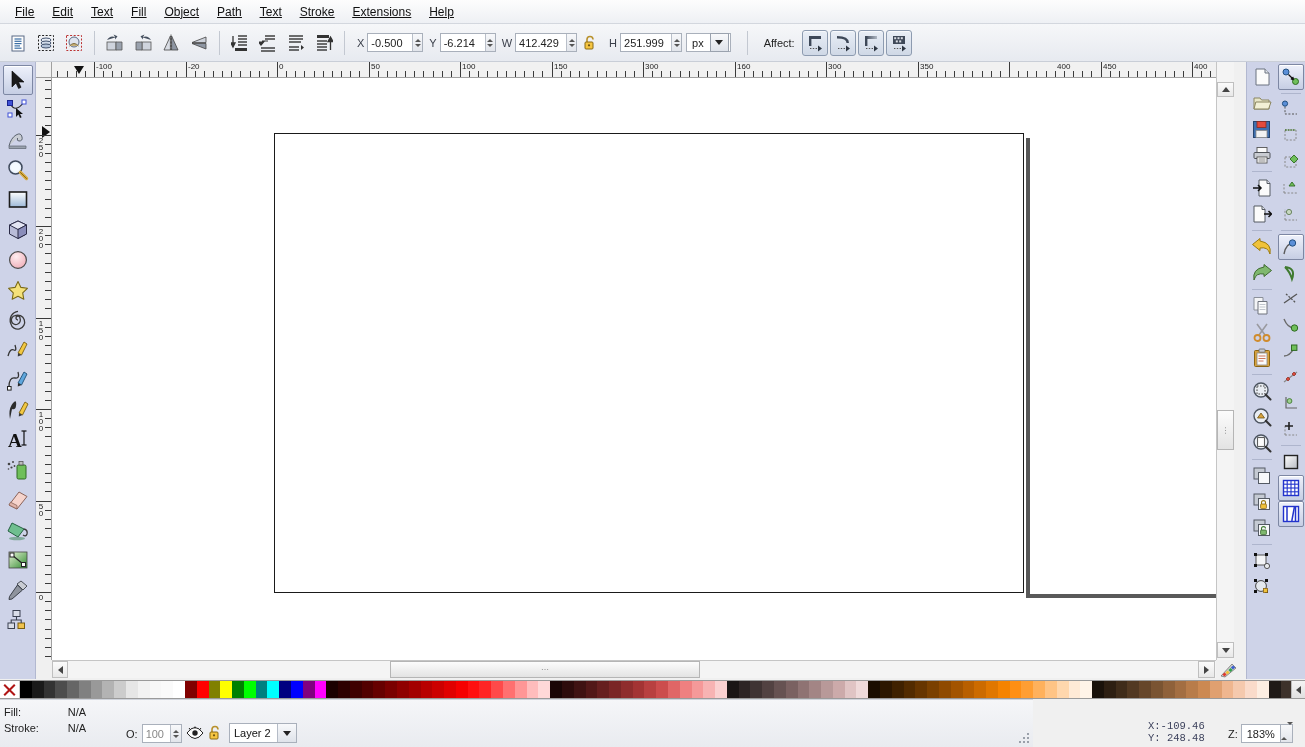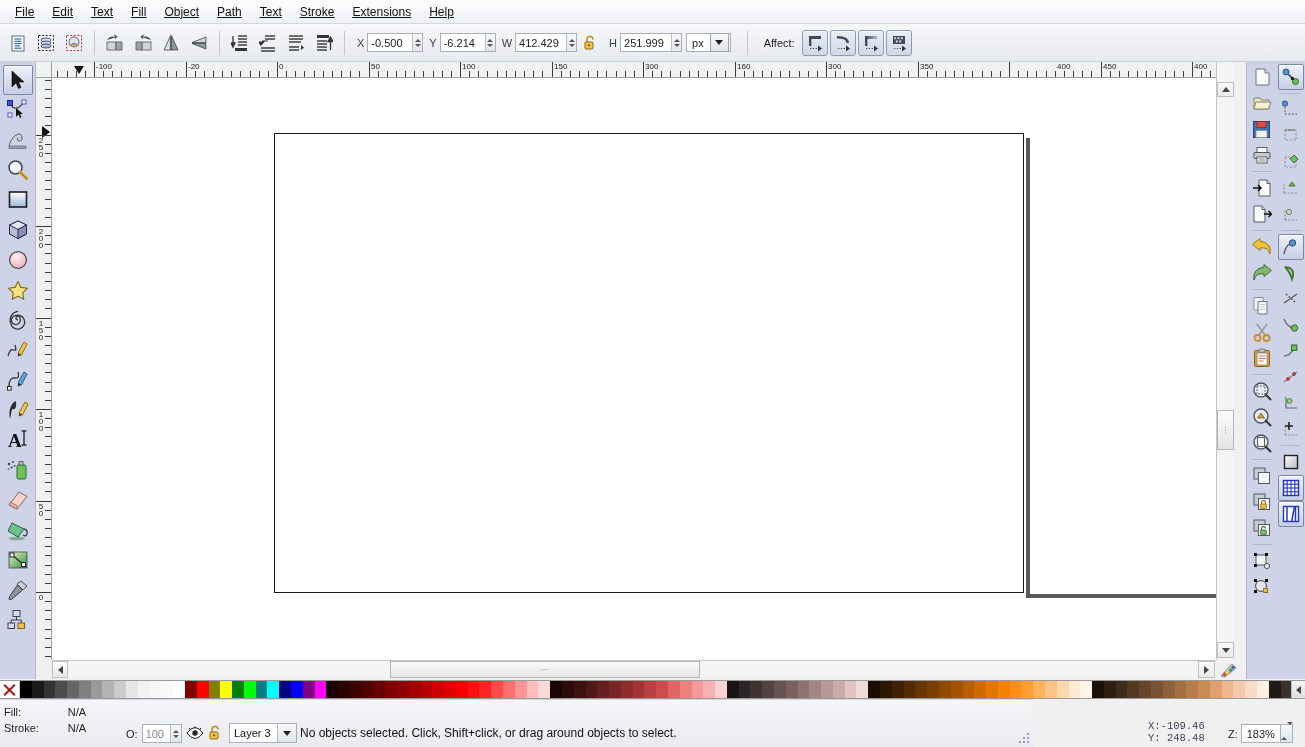--- a/index.html
+++ b/index.html
@@ -1319,28 +1319,27 @@
         </svg>
       </div>
       <div class="lyr-icon">
         <svg width="14" height="16" viewBox="0 0 14 16">
           <path d="M4 7 L4 4.5 A3 3 0 0 1 10 4.5" fill="none" stroke="#b8912c" stroke-width="1.6"></path>
           <rect x="2" y="7" width="8" height="7" rx="1" fill="#f5c542" stroke="#8a6a14" stroke-width="1"></rect>
           <circle cx="6" cy="10.3" r="1.1" fill="#6b520f"></circle>
         </svg>
       </div>
       <div class="lyr-sel">
-        <span class="txt">Layer 3</span>
+        <span class="txt">Layer 2</span>
         <span class="dbox">
             <i class="caret"></i>
           </span>
       </div>
     </div>
 
-    <div class="statusmsg">No objects selected. Click, Shift+click, or drag around objects to select.</div>
 
     <div class="coords"><span id="coordtext">X:-109.46
 Y: 248.48</span></div>
 
     <div class="zoombox">
       <span class="zl">Z:</span>
       <div class="zoomfield">183%</div>
       <div class="arrows" style="height:19px;border:1px solid #a9b0bb;border-left:0;background:linear-gradient(#f7f8fa,#e2e5eb);box-sizing:border-box;width:12px;">
         <i class="ar up"></i><i class="ar dn"></i>
       </div>

